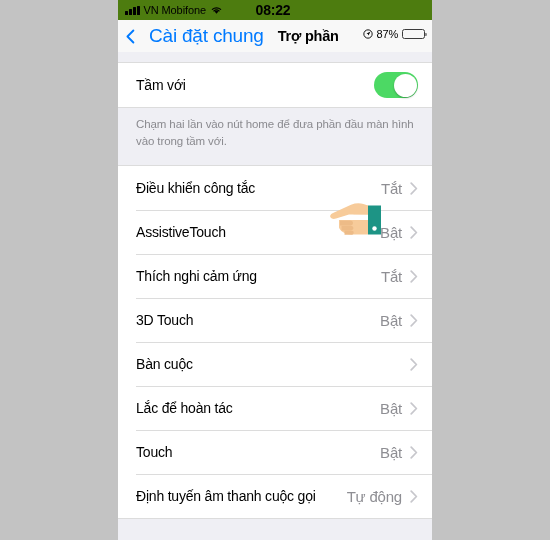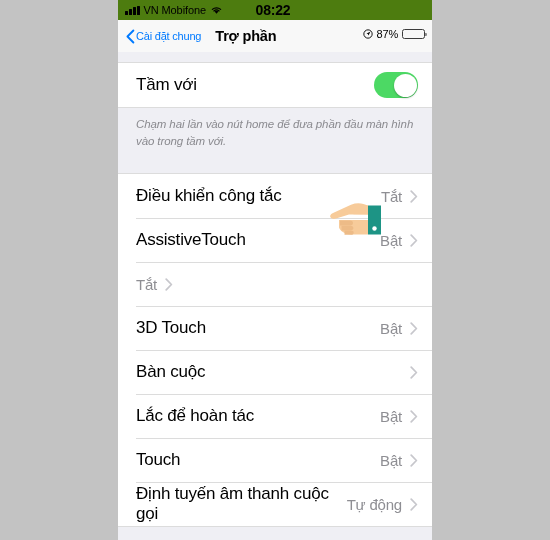--- a/index.html
+++ b/index.html
@@ -121,24 +121,24 @@
     display: flex;
     align-items: center;
     position: relative;
     padding: 0 8px;
     box-sizing: border-box;
   }
   .back {
     display: flex;
     align-items: center;
     color: #007aff;
-    font-size: 11px;
+    font-size: 19px;
     cursor: pointer;
     letter-spacing: -0.2px;
-    gap: 1px;
+    gap: 14px;
   }
   .chev-back {
     width: 9px;
     height: 15px;
     display: block;
   }
   .nav-title {
     font-size: 14.5px;
     font-weight: bold;
     color: #000;
@@ -169,21 +169,21 @@
   .row + .row::before {
     content: "";
     position: absolute;
     left: 18px;
     right: 0;
     top: 0;
     height: 1px;
     background: #dcdcdc;
   }
   .row-label {
-    font-size: 17px;
+    font-size: 14px;
     color: #000;
     letter-spacing: -0.2px;
     flex: 1;
   }
   .row-value {
     font-size: 15px;
     color: #8e8e93;
     letter-spacing: -0.2px;
     margin-right: 8px;
   }
@@ -210,27 +210,26 @@
     top: 1.5px;
     left: 19.5px;
     width: 23px;
     height: 23px;
     border-radius: 50%;
     background: #fff;
     box-shadow: 0 1px 2px rgba(0,0,0,0.28);
   }
   
   .footnote {
-    padding: 8px 18px 24px 18px;
+    padding: 8px 18px 16px 18px;
     font-size: 11.5px;
     line-height: 1.45;
     color: #8a8a8f;
     background: #efeff4;
     letter-spacing: -0.1px;
-    font-style: italic;
   }
   
   .hand {
     position: absolute;
     left: 327px;
     top: 196px;
     width: 58px;
     height: 46px;
     pointer-events: none;
     z-index: 50;
@@ -313,20 +312,21 @@
         <span class="row-label">AssistiveTouch</span>
         <span class="row-value">Bật</span>
         <span>
             <svg class="chev" viewBox="0 0 8 13">
               <path d="M1.2 1.2 L6.4 6.5 L1.2 11.8" stroke="#c7c7cc" stroke-width="1.7" fill="none" stroke-linecap="round" stroke-linejoin="round"></path>
             </svg>
           </span>
       </div>
 
       <div class="row">
+        <span class="row-label">Thích nghi cảm ứng</span>
         <span class="row-value">Tắt</span>
         <span>
             <svg class="chev" viewBox="0 0 8 13">
               <path d="M1.2 1.2 L6.4 6.5 L1.2 11.8" stroke="#c7c7cc" stroke-width="1.7" fill="none" stroke-linecap="round" stroke-linejoin="round"></path>
             </svg>
           </span>
       </div>
 
 
       <div class="row">

